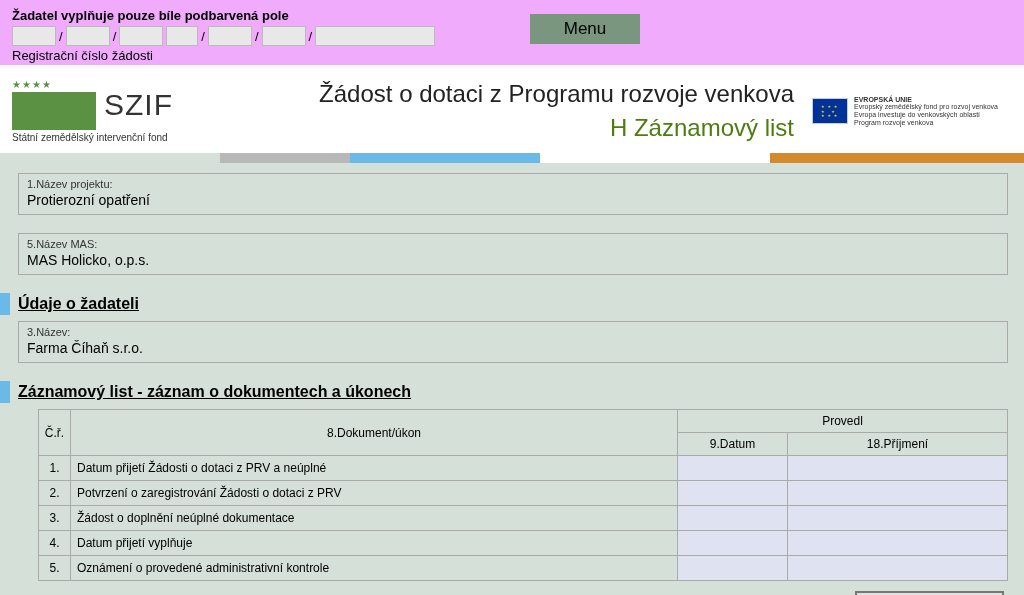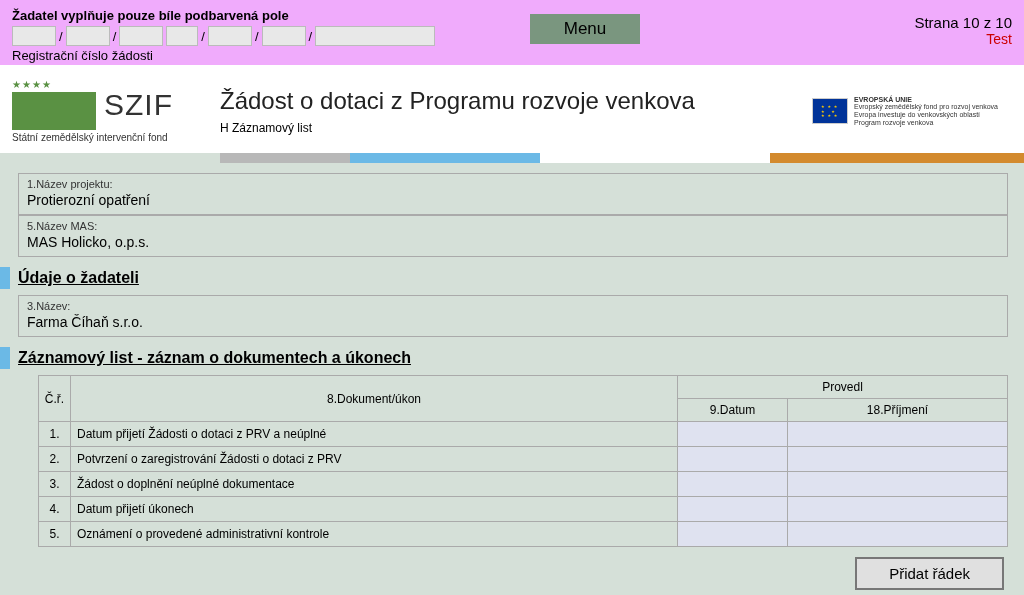--- a/index.html
+++ b/index.html
@@ -14,32 +14,32 @@
     .page-info { position: absolute; top: 14px; right: 12px; text-align: right; font-size: 15px; }
     .test { color: #c00; font-size: 14px; display: block; }
     .banner { background: #fff; padding: 14px 12px 10px; display: flex; align-items: center; gap: 18px; }
     .logo-szif { width: 190px; }
     .szif-top { display: flex; align-items: center; gap: 8px; }
     .stars { display: flex; gap: 1px; }
     .star { color: #5a9143; font-size: 10px; }
     .szif-box { width: 84px; height: 38px; background: #5a9143; }
     .szif-text { font-size: 30px; font-weight: normal; color: #333; letter-spacing: 1px; }
     .szif-sub { font-size: 10px; color: #333; margin-top: 2px; }
-    .title-block { flex: 1; text-align: left; }
+    .title-block { flex: 1; text-align: right; }
     .title1 { font-size: 24px; color: #222; }
-    .title2 { font-size: 12px; color: #000000; margin-top: 6px; }
+    .title2 { font-size: 24px; color: #4d7c0f; margin-top: 6px; }
     .eu-block { width: 200px; display: flex; gap: 6px; align-items: center; }
     .eu-flag { width: 36px; height: 26px; background: #003399; border: 1px solid #ccc; position: relative; display:flex; align-items:center; justify-content:center; }
     .eu-flag span{ color:#ffcc00; font-size:5px; letter-spacing:1px; transform:scale(0.8);}
     .eu-text { font-size: 7px; color: #333; line-height: 1.1; }
     .stripe { display: flex; height: 10px; }
     .stripe div { height: 10px; }
     .st1{width:220px;background:#d5e0d8;} .st2{width:130px;background:#b8b8b8;} .st3{width:190px;background:#6bb9e6;} .st4{width:230px;background:#fff;} .st5{flex:1;background:#d38a2e;}
     .form-area { padding: 10px 16px 10px 18px; }
-    .field { border: 1px solid #aaa; background: #d5e0d8; padding: 4px 8px 6px; margin-bottom: 0; }
+    .field { border: 1px solid #aaa; background: #d5e0d8; padding: 4px 8px 6px; margin-bottom: 18px; }
     .field-label { font-size: 11px; color: #333; }
     .field-content { font-size: 14px; margin-top: 2px; }
     .section-bar { display: flex; align-items: center; margin: 10px 0 6px -18px; }
     .section-tab { width: 10px; height: 22px; background: #6bb9e6; margin-right: 8px; }
     .section-title { font-size: 16px; font-weight: bold; text-decoration: underline; }
     .table-wrap { margin-left: 20px; }
     table { width: 100%; border-collapse: collapse; border-radius: 9px; }
     th, td { border: 1px solid #aaa; font-size: 12px; }
     th { background: #d5e0d8; font-weight: normal; padding: 4px; text-align: center; }
     td { padding: 5px 6px; background: #d5e0d8; }
@@ -59,24 +59,20 @@
     <span class="seg seg3"></span>/
     <span class="seg seg3"></span>/
     <span class="seg seg3"></span>
     <span class="seg seg2"></span>/
     <span class="seg seg3"></span>/
     <span class="seg seg3"></span>/
     <span class="seg seg9"></span>
   </div>
   <div class="reg-label">Registrační číslo žádosti</div>
   <button class="menu-btn">Menu</button>
-  <div class="page-info">
-    <span>Strana 10 z 10</span>
-    <span class="test">Test</span>
-  </div>
 </div>
 
 <div class="banner">
   <div class="logo-szif">
     <div class="szif-top">
       <div>
         <div class="stars">
             <span class="star">★</span>
             <span class="star">★</span>
             <span class="star">★</span>
@@ -166,21 +162,21 @@
             <td class="input-cell surname-col"></td>
           </tr>
           <tr>
             <td class="num-cell">3.</td>
             <td>Žádost o doplnění neúplné dokumentace</td>
             <td class="input-cell date-col"></td>
             <td class="input-cell surname-col"></td>
           </tr>
           <tr>
             <td class="num-cell">4.</td>
-            <td>Datum přijetí úkonech</td>
+            <td>Datum přijetí vyplňuje</td>
             <td class="input-cell date-col"></td>
             <td class="input-cell surname-col"></td>
           </tr>
           <tr>
             <td class="num-cell">5.</td>
             <td>Oznámení o provedené administrativní kontrole</td>
             <td class="input-cell date-col"></td>
             <td class="input-cell surname-col"></td>
           </tr>
         </tbody>

